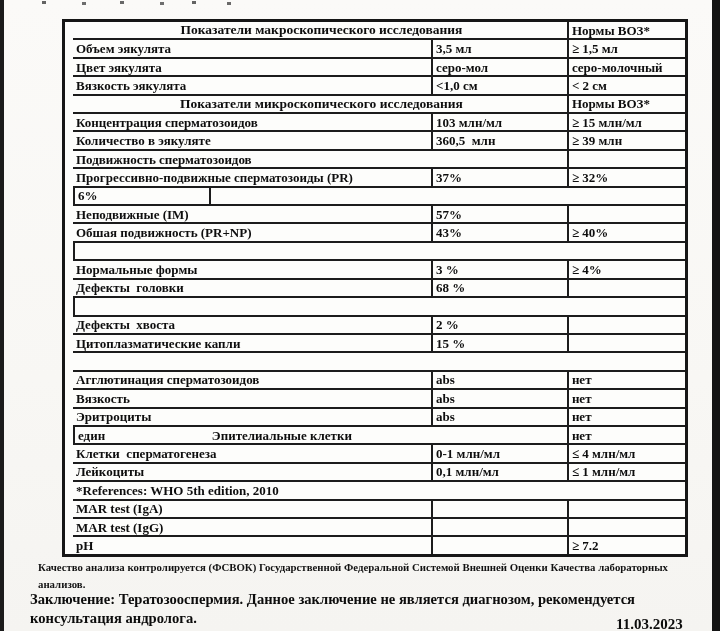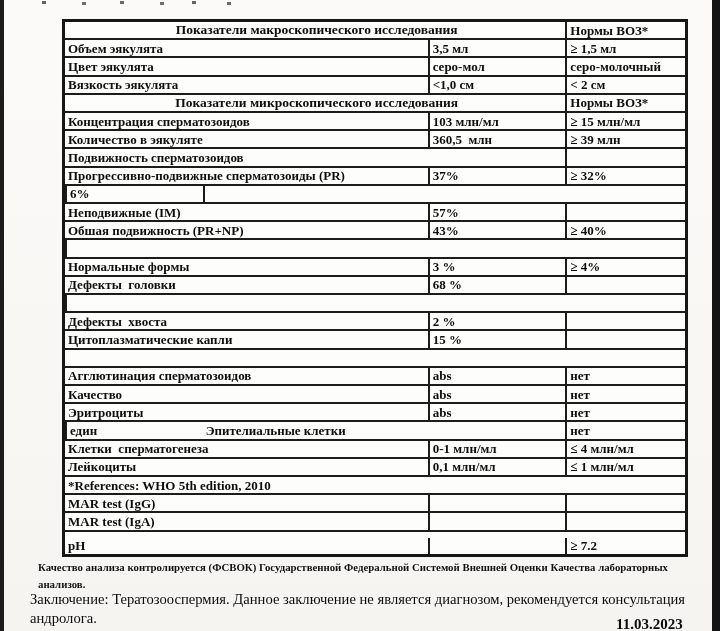--- a/index.html
+++ b/index.html
@@ -14,41 +14,41 @@
   }
   .bar-left{position:absolute;left:0;top:0;width:4px;height:631px;background:#1b1b1b;}
   .bar-right{position:absolute;right:0;top:0;width:8px;height:631px;background:#141414;}
   .frag{
     position:absolute;top:1px;left:42px;width:4px;height:3px;background:#4a4a4a;opacity:.85;
     box-shadow:40px 1px 0 #555,78px 0 0 #4f4f4f,118px 1px 0 #565656,150px 0 0 #4a4a4a,185px 1px 0 #525252;
   }
   .report-table{
     position:absolute;left:62px;top:19px;width:626px;height:538px;
     box-sizing:border-box;border:3px solid #161616;
-    display:flex;flex-direction:column;background:#fdfdfb;
+    display:flex;flex-direction:column;background:#fdfdfb;padding-left:8px;
   }
   .t-row{flex:1;display:flex;border-bottom:2px solid #1c1c1c;overflow:hidden;min-height:0;}
-  .t-row:last-child{border-bottom:none;margin-top:6px;}
+  .t-row:last-child{border-bottom:none;}
   .c{
     display:flex;align-items:center;box-sizing:border-box;
     padding-left:3px;font-weight:bold;font-size:13px;color:#0e0e0e;
     white-space:pre;overflow:hidden;line-height:1;
   }
   .c1{width:58.5%;}
   .c2{width:22.2%;border-left:2px solid #1c1c1c;}
   .c3{width:19.3%;border-left:2px solid #1c1c1c;}
   .c12{width:80.7%;justify-content:center;font-size:13.5px;}
   .cfull{width:100%;}
   .note{
     position:absolute;left:38px;top:559px;width:650px;
     font-size:10.8px;font-weight:bold;color:#121212;line-height:1.55;
   }
   .conclusion{
     position:absolute;left:30px;top:590px;width:655px;
-    font-size:14.6px;font-weight:normal;color:#0c0c0c;line-height:1.32;
+    font-size:14.6px;font-weight:bold;color:#0c0c0c;line-height:1.32;
   }
   .date{
     position:absolute;left:616px;top:616px;
     font-size:15px;font-weight:bold;color:#0c0c0c;white-space:nowrap;
   }
 </style>
 </head>
 <body>
 
 <div class="page">
@@ -141,21 +141,21 @@
       </div>
       <div class="t-row full">
         <div class="c cfull"></div>
       </div>
       <div class="t-row data">
         <div class="c c1">Агглютинация сперматозоидов</div>
         <div class="c c2">abs</div>
         <div class="c c3">нет</div>
       </div>
       <div class="t-row data">
-        <div class="c c1">Качество</div>
+        <div class="c c1">Вязкость</div>
         <div class="c c2">abs</div>
         <div class="c c3">нет</div>
       </div>
       <div class="t-row data">
         <div class="c c1">Эритроциты</div>
         <div class="c c2">abs</div>
         <div class="c c3">нет</div>
       </div>
       <div class="t-row data">
         <div class="c c2">един</div>
@@ -169,26 +169,26 @@
       </div>
       <div class="t-row data">
         <div class="c c1">Лейкоциты</div>
         <div class="c c2">0,1 млн/мл</div>
         <div class="c c3">≤ 1 млн/мл</div>
       </div>
       <div class="t-row full">
         <div class="c cfull">*References: WHO 5th edition, 2010</div>
       </div>
       <div class="t-row data">
+        <div class="c c1">MAR test (IgA)</div>
+        <div class="c c2"></div>
+        <div class="c c3"></div>
+      </div>
+      <div class="t-row data">
         <div class="c c1">MAR test (IgG)</div>
-        <div class="c c2"></div>
-        <div class="c c3"></div>
-      </div>
-      <div class="t-row data">
-        <div class="c c1">MAR test (IgA)</div>
         <div class="c c2"></div>
         <div class="c c3"></div>
       </div>
       <div class="t-row data">
         <div class="c c1">pH</div>
         <div class="c c2"></div>
         <div class="c c3">≥ 7.2</div>
       </div>
     </div>
 

